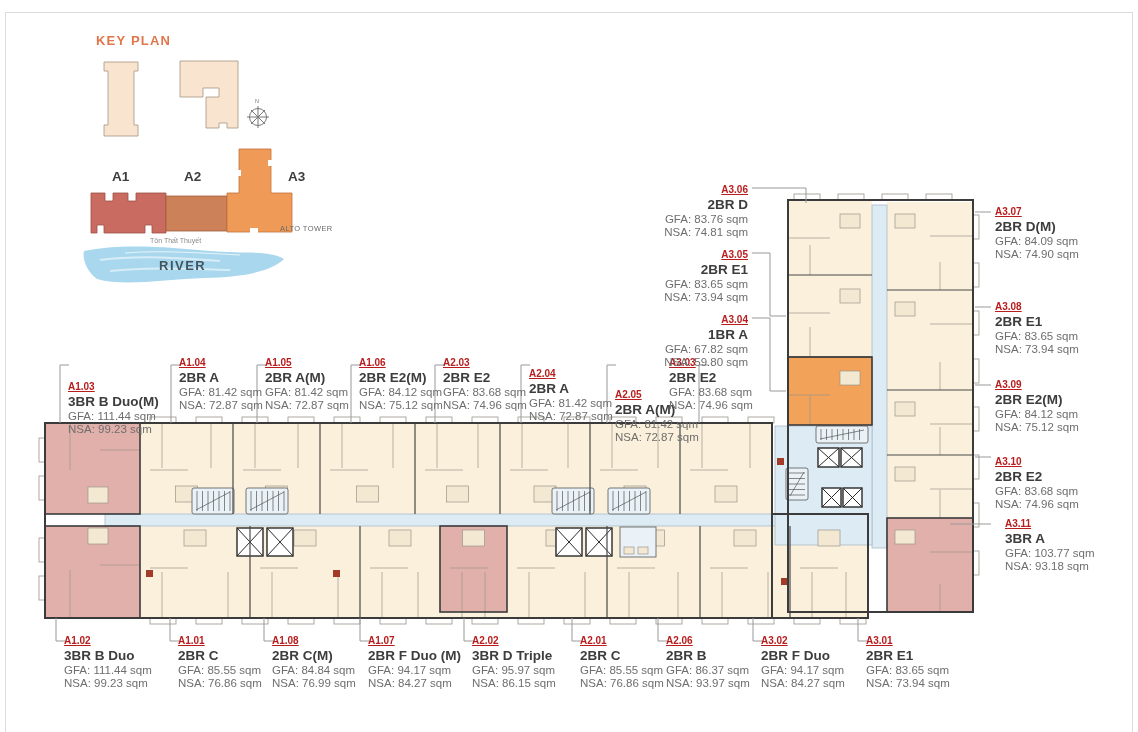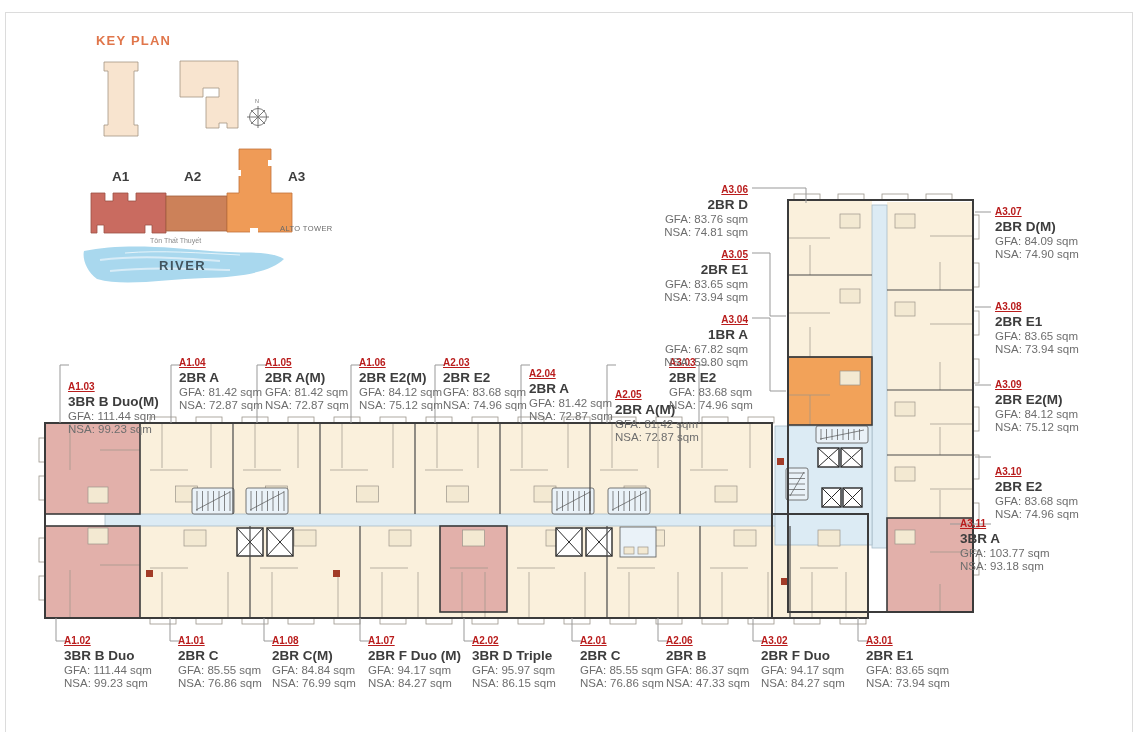--- a/index.html
+++ b/index.html
@@ -454,21 +454,21 @@
       <div class="callout" style="left: 580px; top: 634px;">
         <div class="co-id">A2.01</div>
         <div class="co-type">2BR C</div>
         <div class="co-val">GFA: 85.55 sqm</div>
         <div class="co-val">NSA: 76.86 sqm</div>
       </div>
       <div class="callout" style="left: 666px; top: 634px;">
         <div class="co-id">A2.06</div>
         <div class="co-type">2BR B</div>
         <div class="co-val">GFA: 86.37 sqm</div>
-        <div class="co-val">NSA: 47.33 sqm</div>
+        <div class="co-val">NSA: 93.97 sqm</div>
       </div>
       <div class="callout" style="left: 761px; top: 634px;">
         <div class="co-id">A3.02</div>
         <div class="co-type">2BR F Duo</div>
         <div class="co-val">GFA: 94.17 sqm</div>
         <div class="co-val">NSA: 84.27 sqm</div>
       </div>
       <div class="callout" style="left: 866px; top: 634px;">
         <div class="co-id">A3.01</div>
         <div class="co-type">2BR E1</div>
@@ -504,26 +504,26 @@
         <div class="co-type">2BR E1</div>
         <div class="co-val">GFA: 83.65 sqm</div>
         <div class="co-val">NSA: 73.94 sqm</div>
       </div>
       <div class="callout" style="left: 995px; top: 378px;">
         <div class="co-id">A3.09</div>
         <div class="co-type">2BR E2(M)</div>
         <div class="co-val">GFA: 84.12 sqm</div>
         <div class="co-val">NSA: 75.12 sqm</div>
       </div>
-      <div class="callout" style="left: 995px; top: 465px;">
+      <div class="callout" style="left: 995px; top: 455px;">
         <div class="co-id">A3.10</div>
         <div class="co-type">2BR E2</div>
         <div class="co-val">GFA: 83.68 sqm</div>
         <div class="co-val">NSA: 74.96 sqm</div>
       </div>
-      <div class="callout" style="left: 960px; top: 517px;">
+      <div class="callout" style="left: 1005px; top: 517px;">
         <div class="co-id">A3.11</div>
         <div class="co-type">3BR A</div>
         <div class="co-val">GFA: 103.77 sqm</div>
         <div class="co-val">NSA: 93.18 sqm</div>
       </div>
     </div>
 </div>
 
 </body></html>

